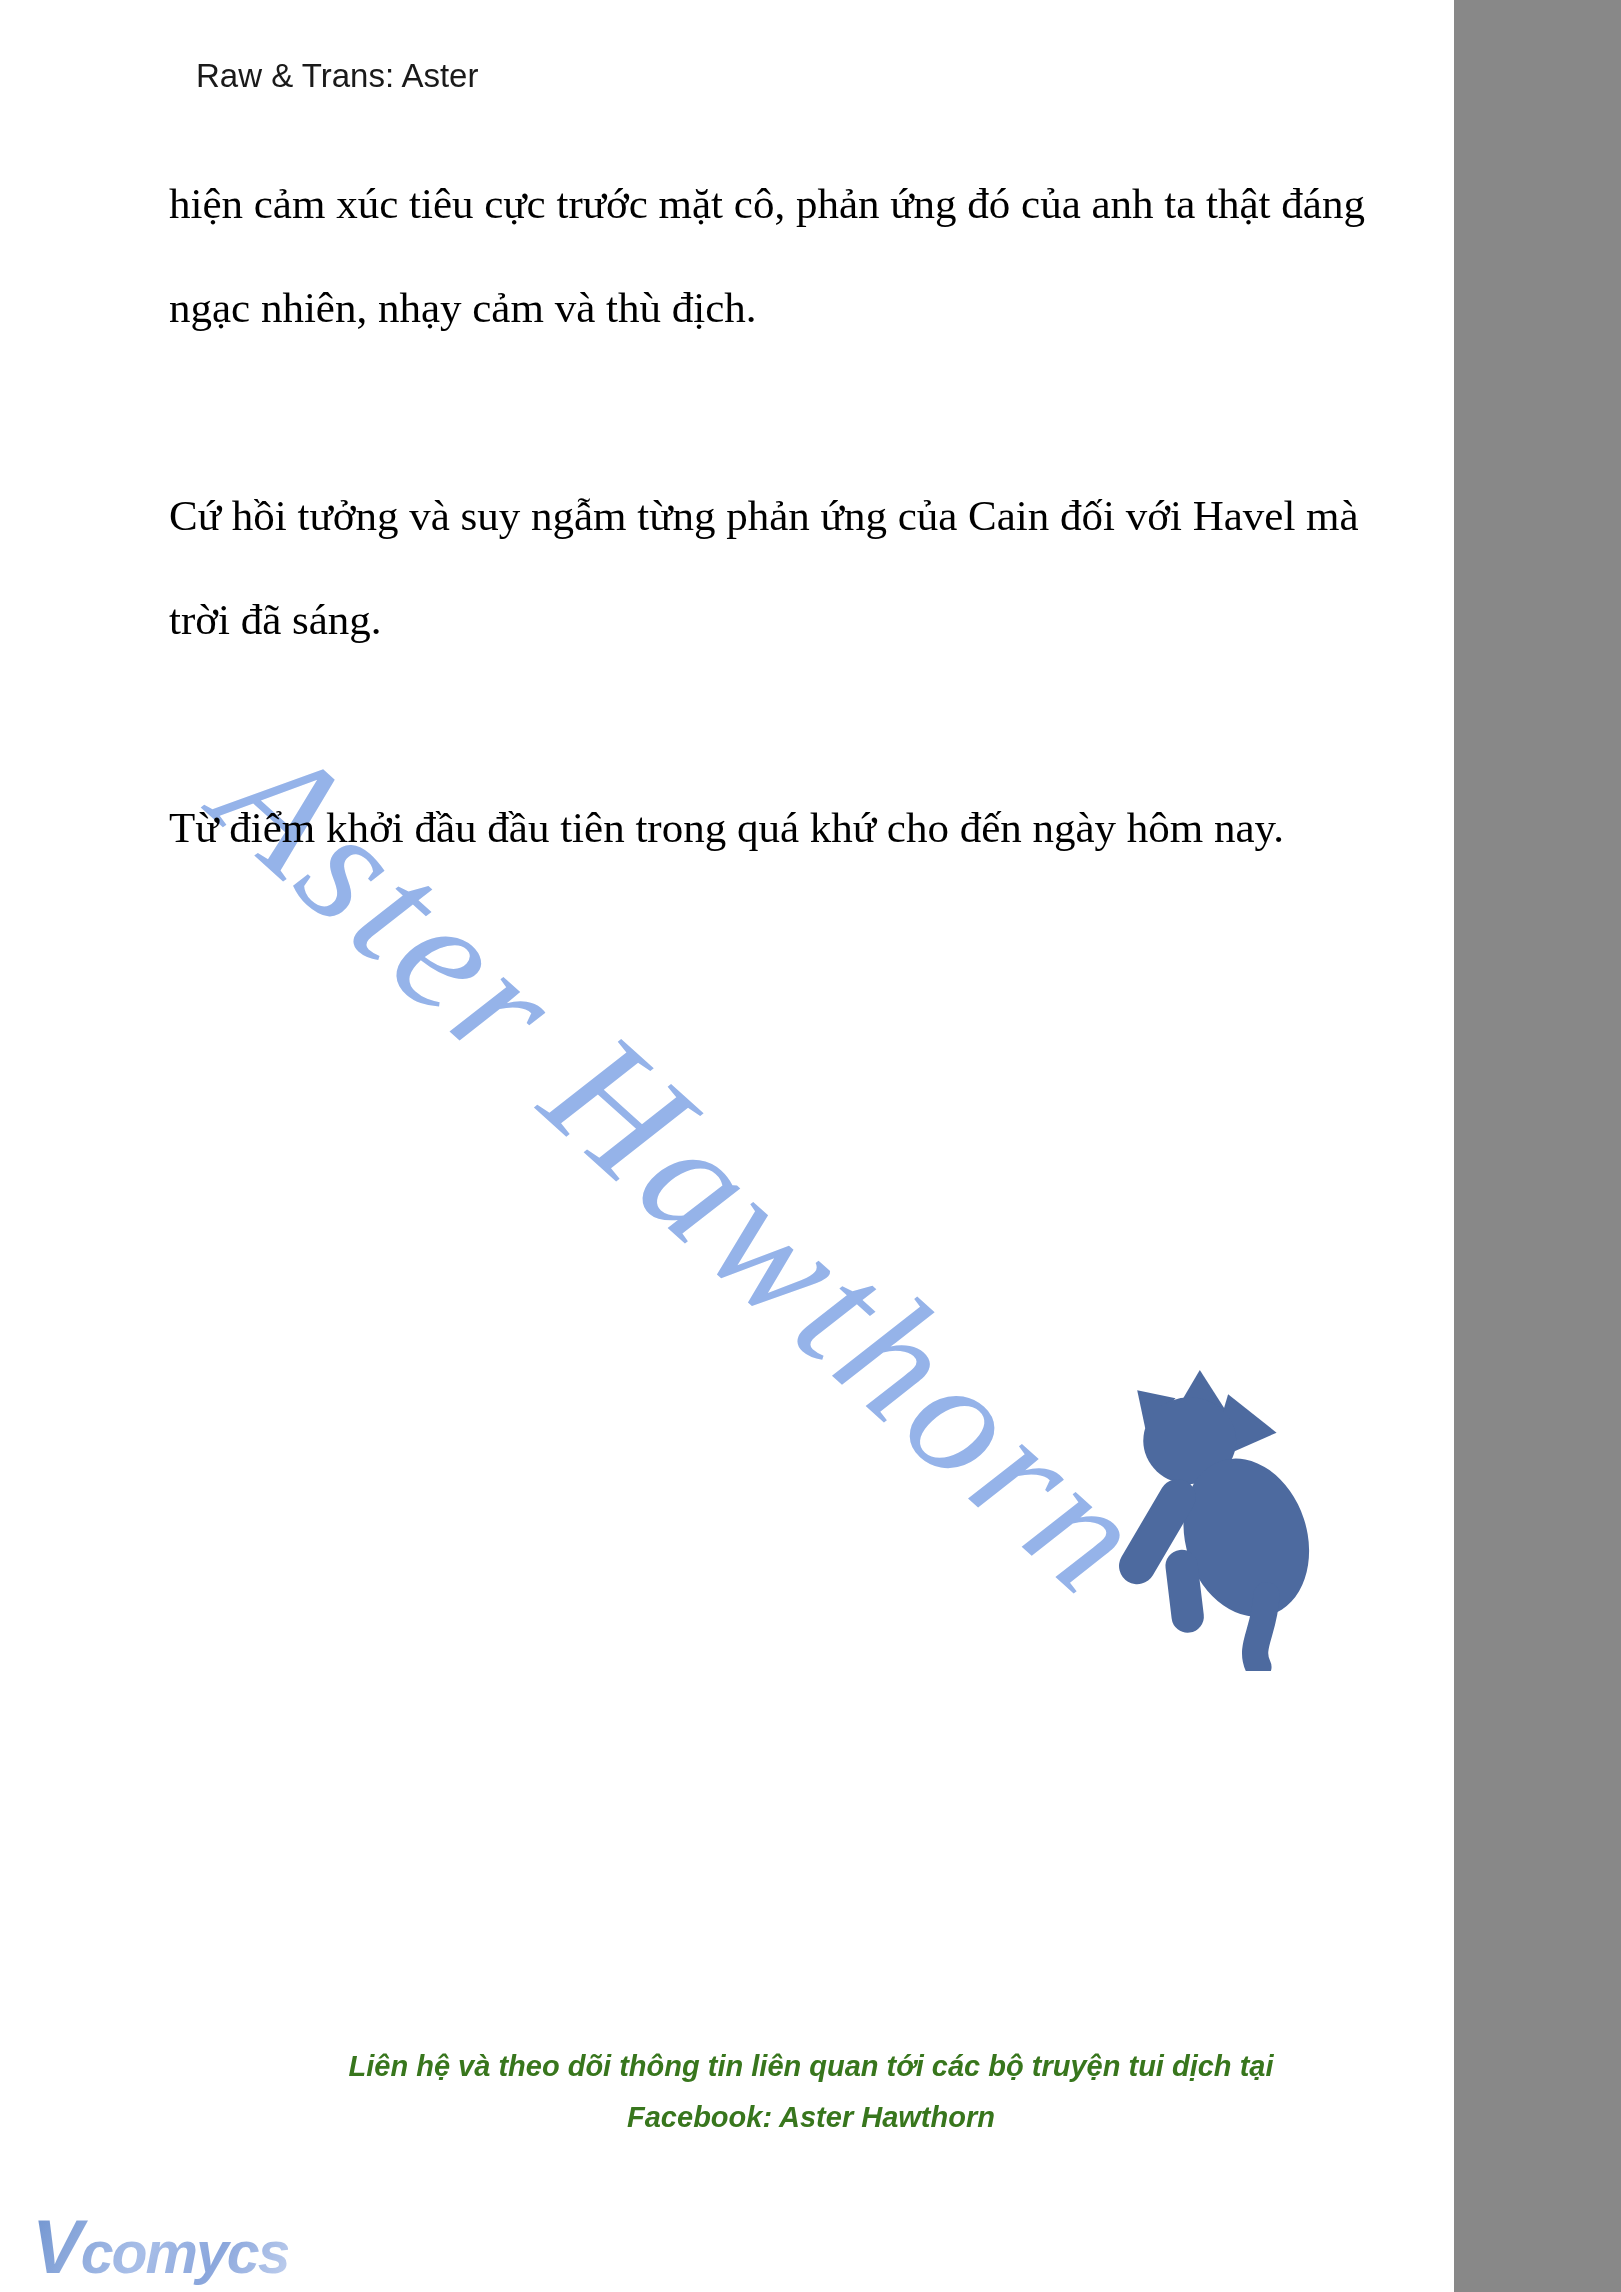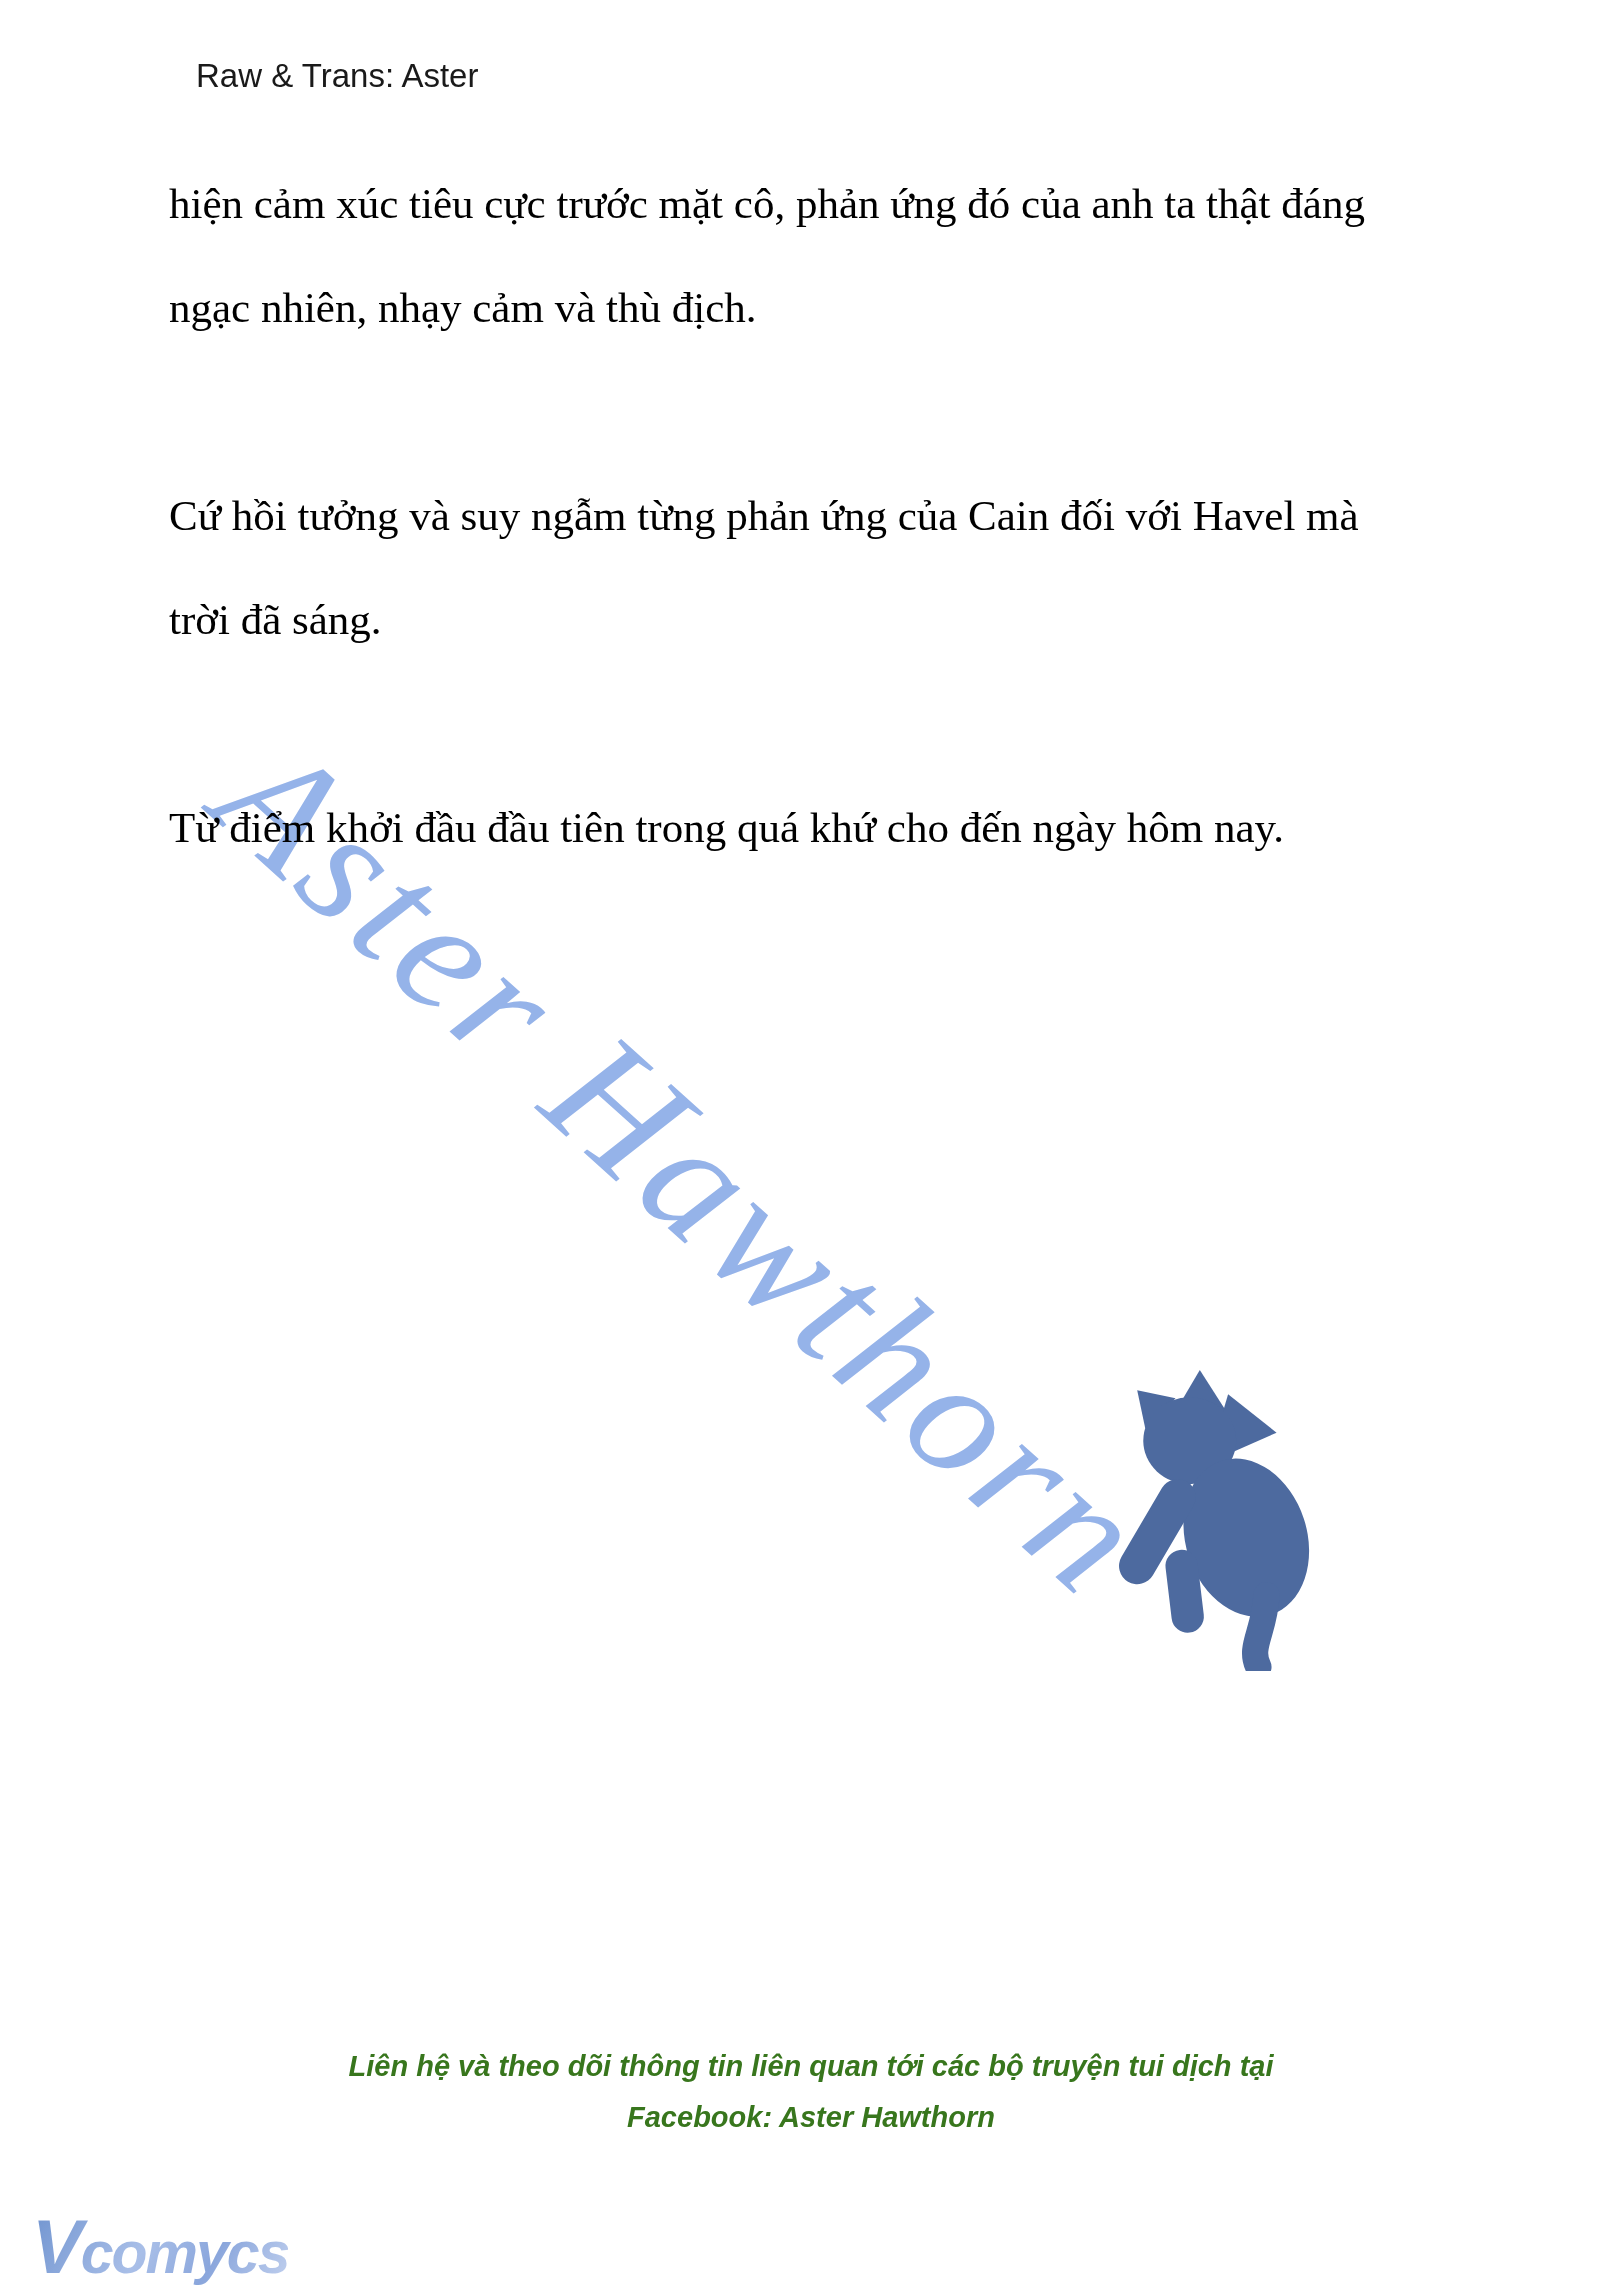--- a/index.html
+++ b/index.html
@@ -1,18 +1,18 @@
 <!DOCTYPE html>
 <html style="--wm: #95b3e9; --cat: #4d6a9f; --green: #38761d;"><head>
 <meta charset="utf-8">
 <style>
   html,body{margin:0;padding:0;background:#888;}
   .page{
     position:relative;
-    width:1621px;height:2293px;
+    width:1454px;height:2293px;
     background:#ffffff;
     overflow:hidden;
     font-family:"Liberation Serif","DejaVu Serif",serif;
     color:#000;
   }
   .header{
     position:absolute;left:196px;top:57px;
     font-family:"Liberation Sans","DejaVu Sans",sans-serif;
     font-size:33px;color:#1a1a1a;
     z-index:4;

